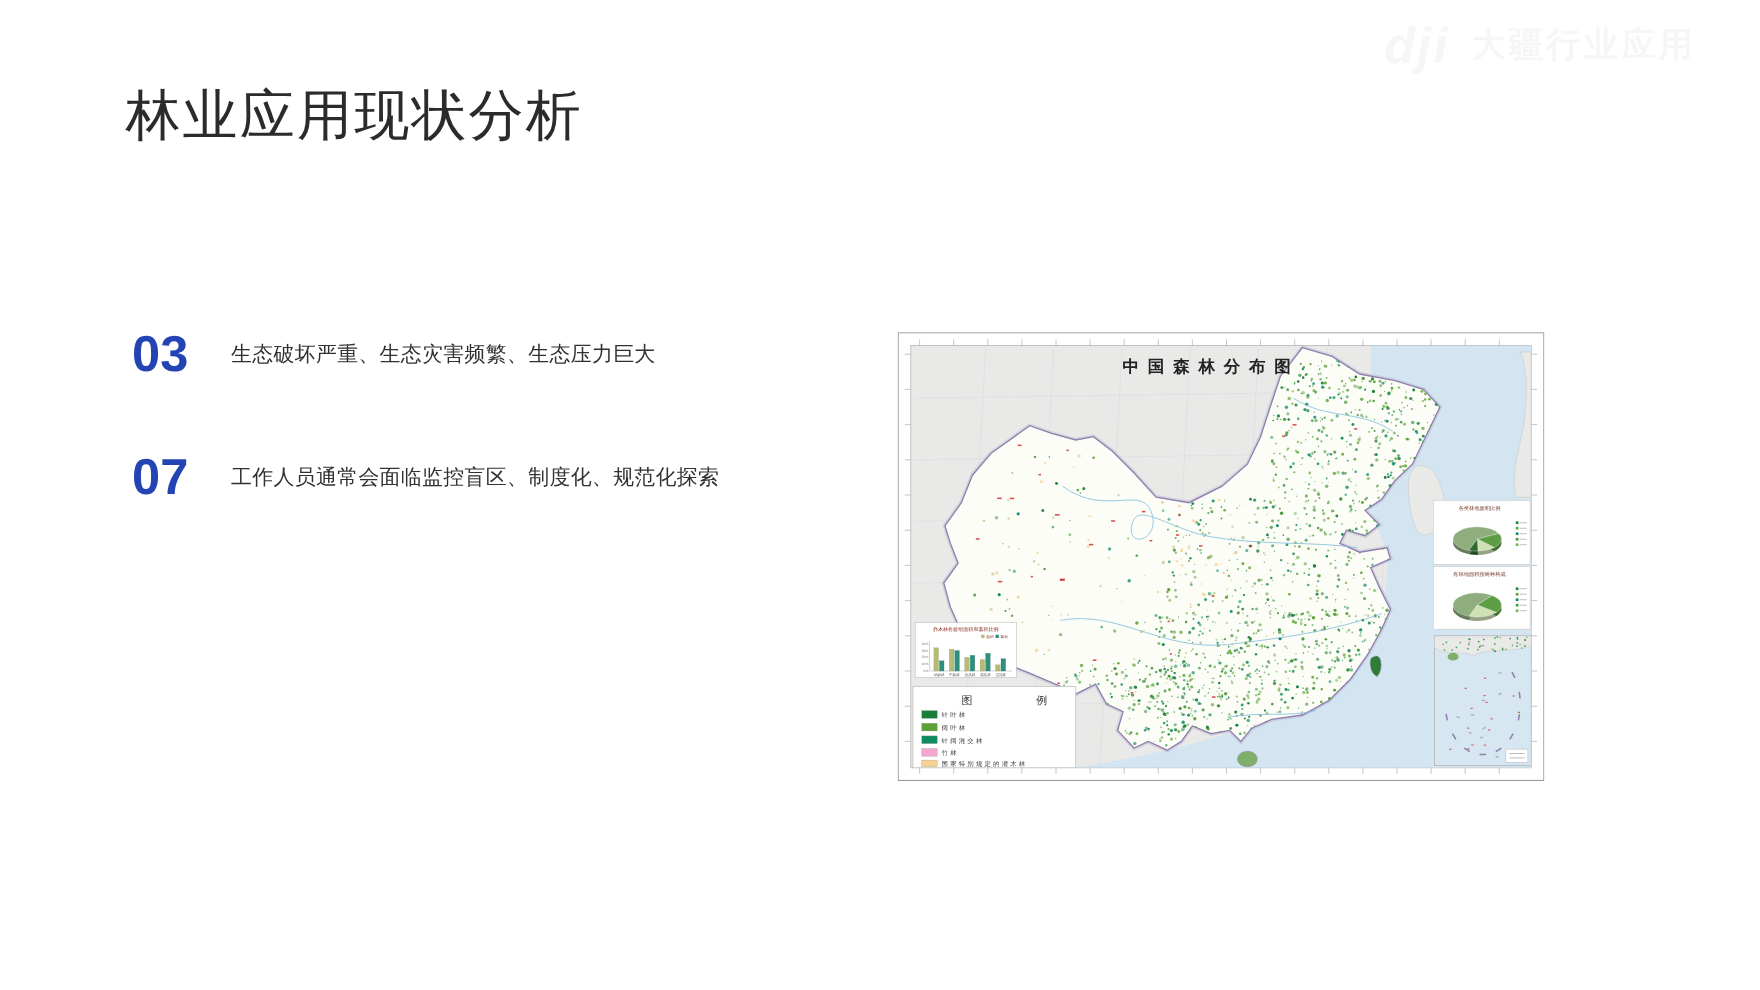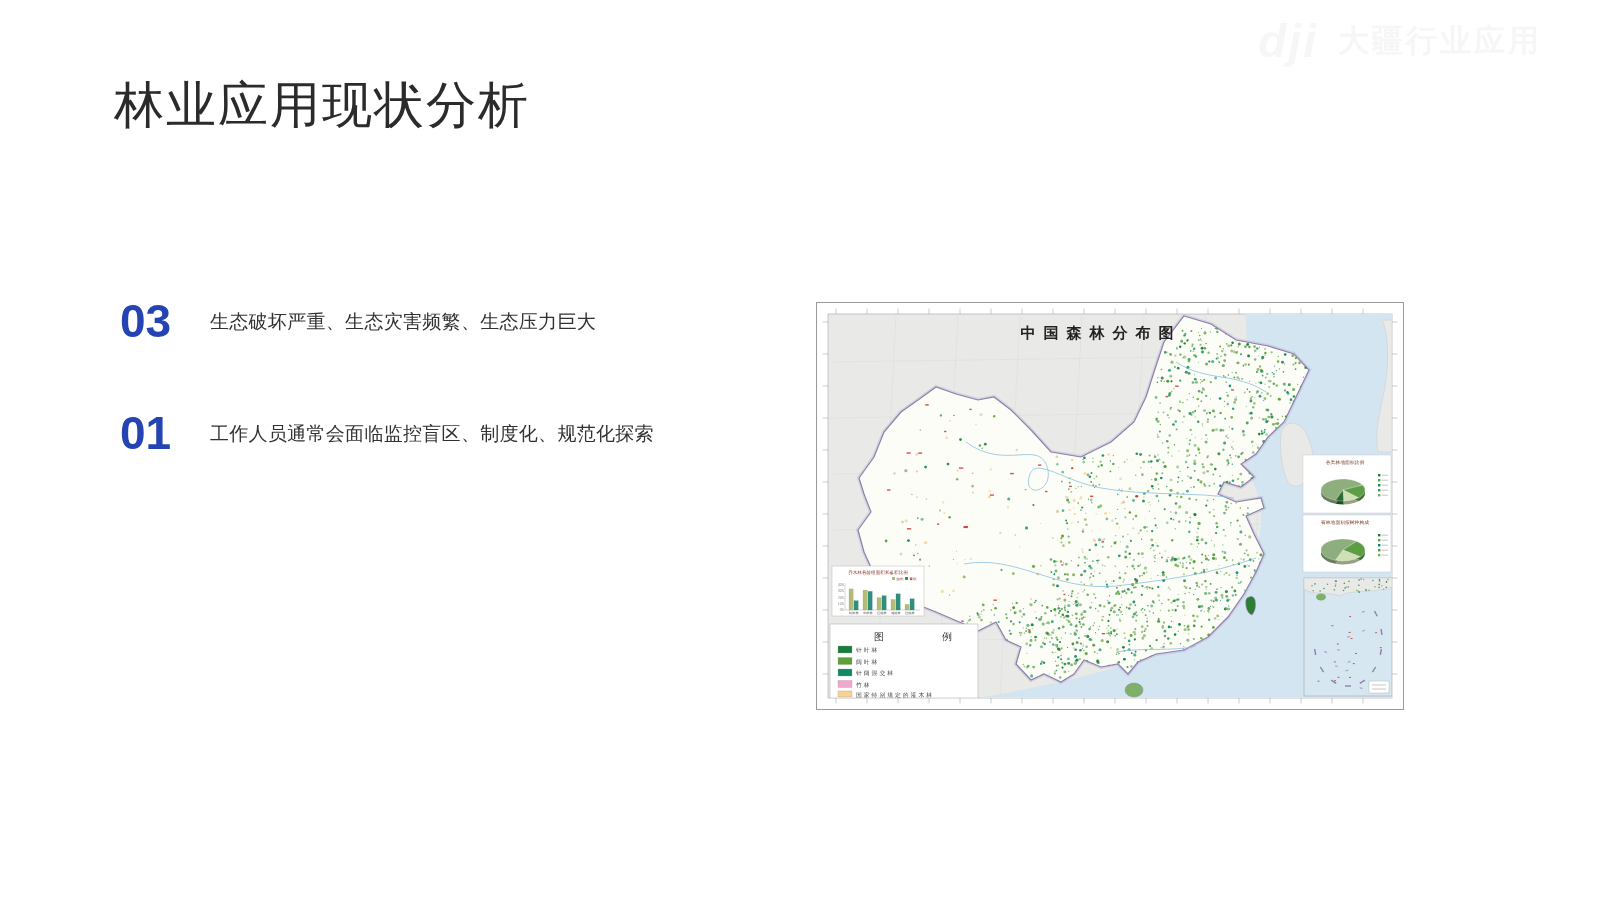--- a/index.html
+++ b/index.html
@@ -38,21 +38,21 @@
 <div class="slide-title">林业应用现状分析</div>
 
 <div class="points">
   <div class="point">
     <div class="num">03</div>
     <div class="texts">
       <div class="detail">生态破坏严重、生态灾害频繁、生态压力巨大</div>
     </div>
   </div>
   <div class="point">
-    <div class="num">01</div>
+    <div class="num">07</div>
     <div class="texts">
       <div class="detail">工作人员通常会面临监控盲区、制度化、规范化探索</div>
     </div>
   </div>
 </div>
 
 <div class="map-figure">
 <svg id="mapsvg" width="588" height="408" viewBox="0 0 588 408">
   <defs>
     <clipPath id="chinaClip">

